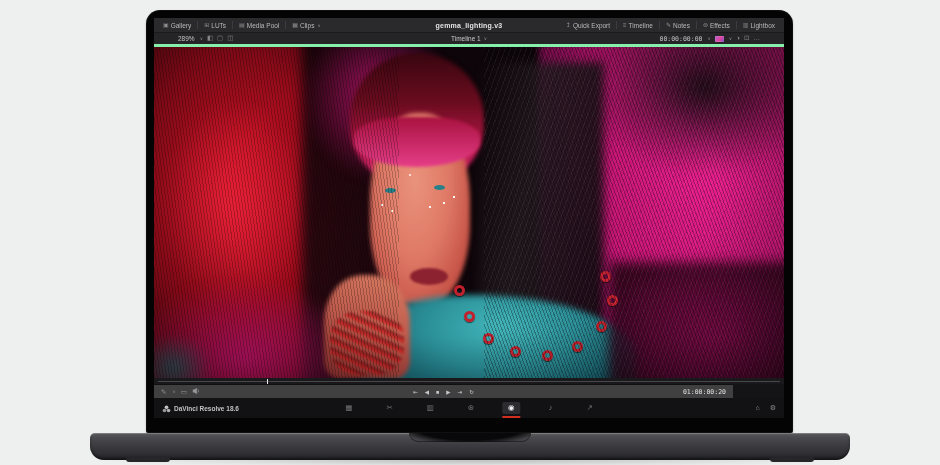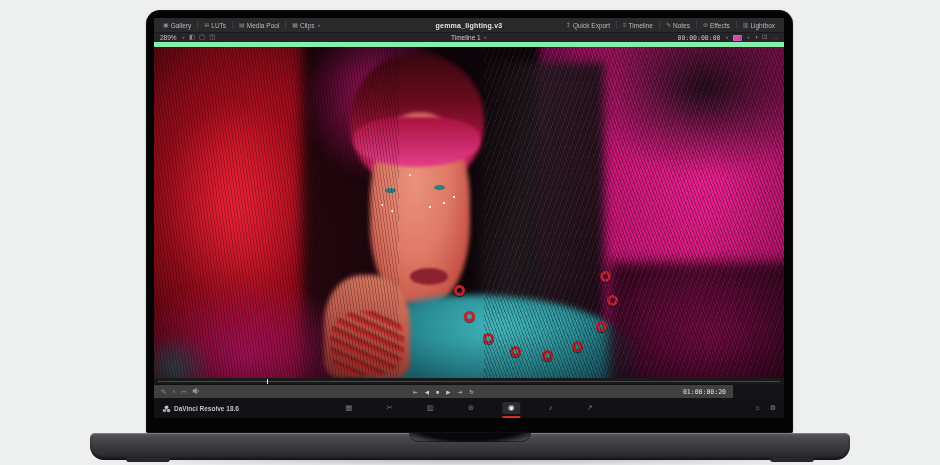--- a/index.html
+++ b/index.html
@@ -34,22 +34,22 @@
   .tb-group{display:flex;align-items:center;}
   .tb-btn{display:flex;align-items:center;gap:2px;padding:0 4px;font-size:6.5px;
     color:#b9b9bd;white-space:nowrap;cursor:default;}
   .tb-ico{font-size:6px;color:#8e8e93;line-height:1;}
   .chev{font-size:4.5px;color:#8e8e93;margin-left:1px;}
   .tb-sep{width:1px;height:8px;background:#3c3c40;margin:0 2px;}
   .win-title{position:absolute;left:50%;transform:translateX(-50%);top:0;height:15px;
     display:flex;align-items:center;font-size:7px;font-weight:bold;color:#e3e3e6;
     letter-spacing:.2px;}
   .toolbar2{position:absolute;left:0;top:15px;width:630px;height:14px;background:#252527;
-    display:flex;align-items:center;padding:0 6px;box-sizing:border-box;
-    border-bottom:5px solid #86efac;}
+    display:flex;align-items:center;padding:0 24px;box-sizing:border-box;
+    border-bottom:3px solid #86efac;}
   .t2-left,.t2-right{display:flex;align-items:center;gap:4px;}
   .t2-right{margin-left:auto;}
   .t2-text{font-size:6.5px;color:#c3c3c7;}
   .t2-ico{font-size:6.5px;color:#85858a;line-height:1;}
   .tl-name{position:absolute;left:50%;transform:translateX(-50%);display:flex;gap:2px;
     align-items:center;font-size:6.5px;color:#c9c9cd;}
   .tc{font-family:"DejaVu Sans Mono", monospace;}
   .img-swatch{width:9px;height:6px;border-radius:1px;
     background:linear-gradient(120deg,#b05ad0 0%,#e0489a 55%,#7a3fd0 100%);
     box-shadow:inset 0 0 0 .5px rgba(255,255,255,.25);}

